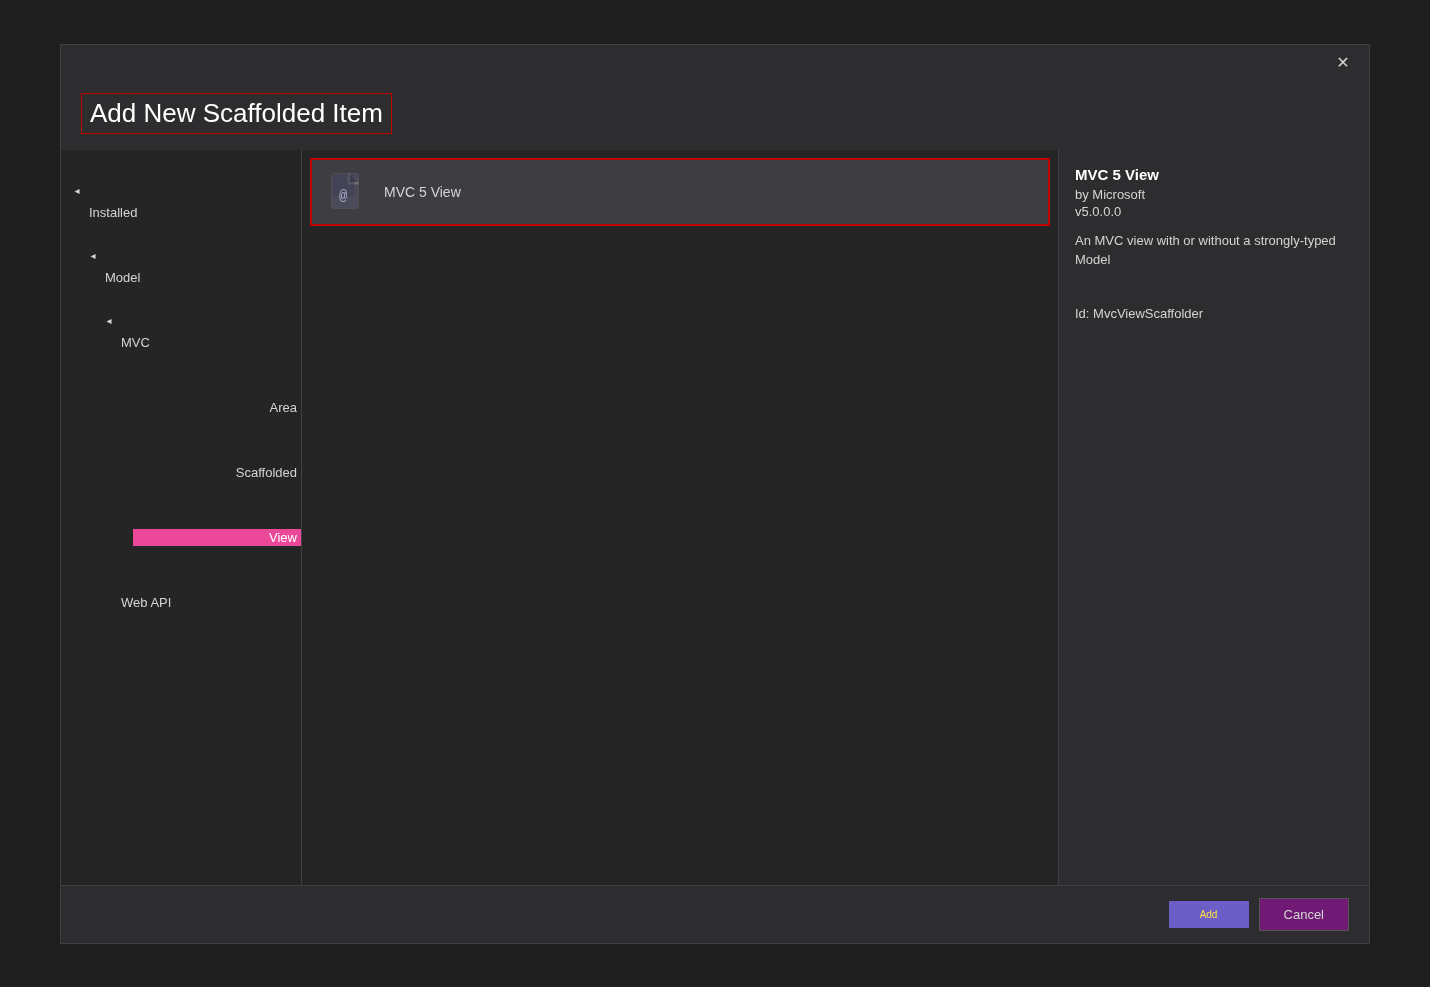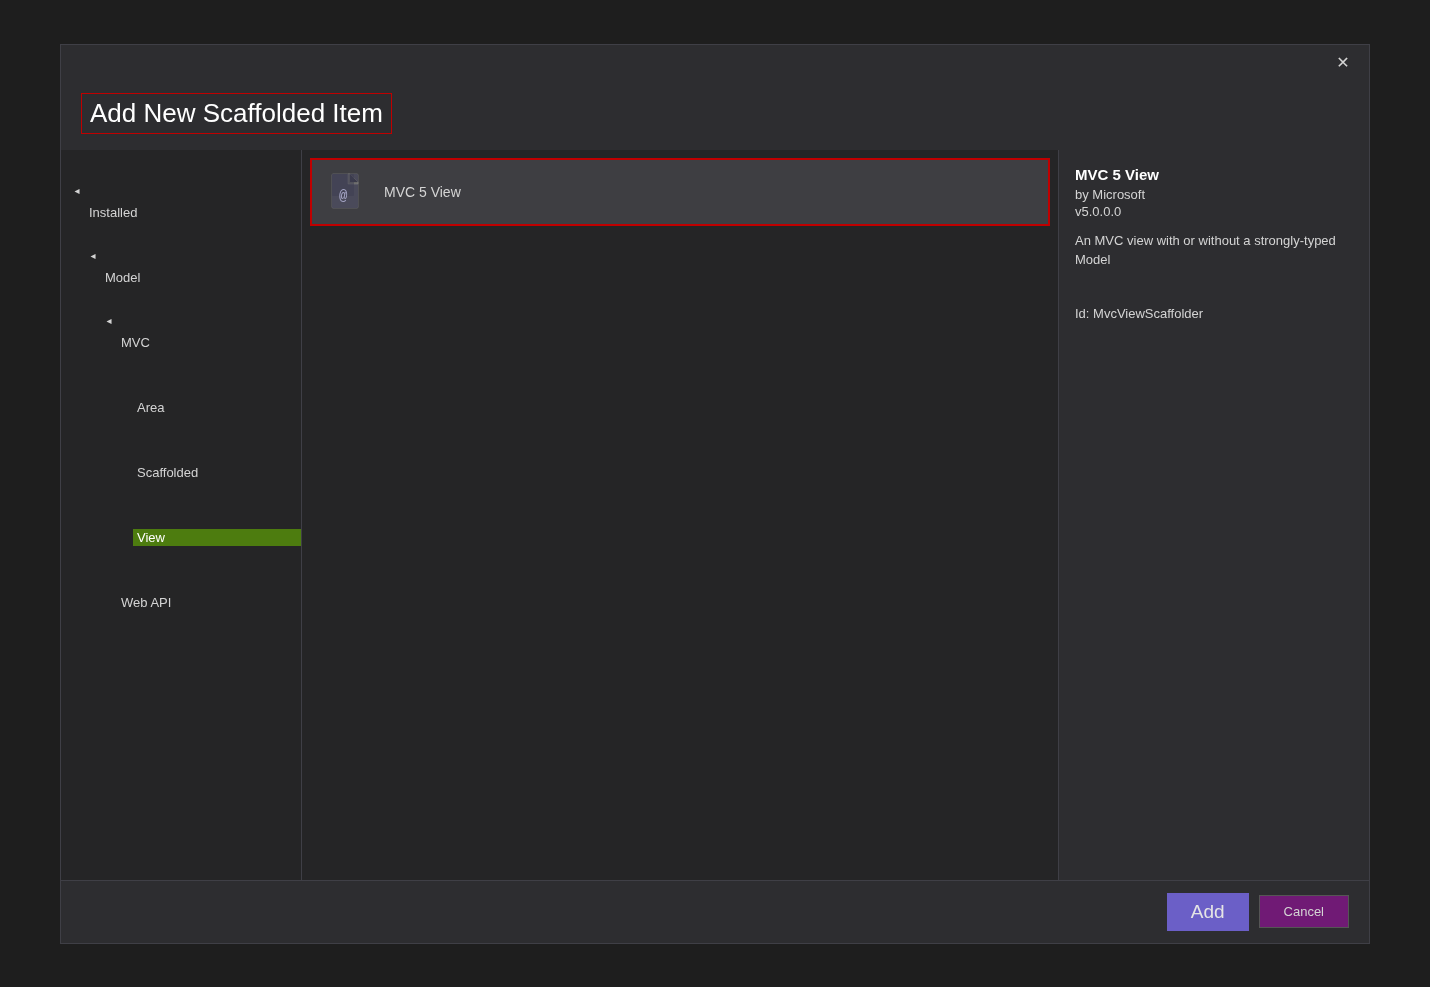--- a/index.html
+++ b/index.html
@@ -100,24 +100,24 @@
 
     .tree-label {
       flex: 1;
       padding: 1px 4px;
       margin-top: 44px;
     }
 
     .tree-level-0 { padding-left: 8px; }
     .tree-level-1 { padding-left: 24px; }
     .tree-level-2 { padding-left: 40px; }
-    .tree-level-3 { padding-left: 56px; }
+    .tree-level-3 { padding-left: 56px; text-align: right; }
 
     .tree-item.selected .tree-label {
-      background: #4d7c0f;
+      background: #ec4899;
       color: #ffffff;
       padding: 1px 4px;
     }
 
     .tree-item.section-header {
       font-size: 13px;
     }
 
     
     .content-area {
@@ -207,24 +207,24 @@
       align-items: center;
       padding: 12px 20px;
       gap: 10px;
       background: #2d2d30;
       border-top: 1px solid #3f3f46;
       flex-shrink: 0;
     }
 
     .btn-add {
       background: #6b5fc7;
-      color: #e5e5e5;
+      color: #fde047;
       border: none;
       padding: 8px 24px;
-      font-size: 19px;
+      font-size: 10px;
       cursor: pointer;
       min-width: 80px;
     }
 
     .btn-cancel {
       background: #701a75;
       color: #d4d4d4;
       border: 1px solid #555;
       padding: 8px 24px;
       font-size: 13px;

